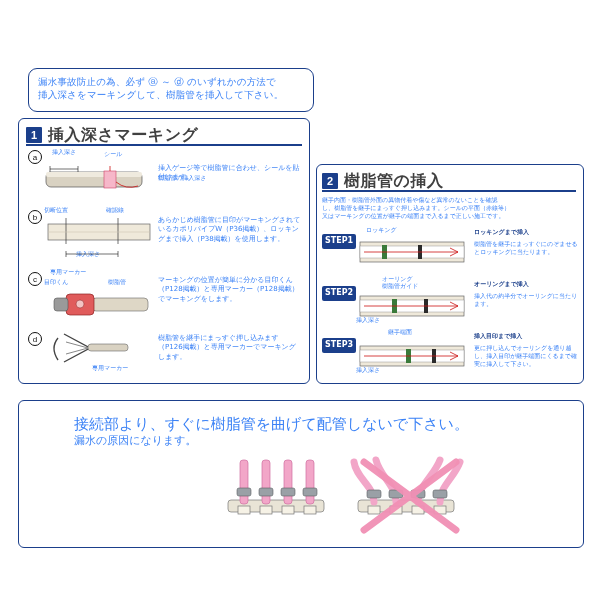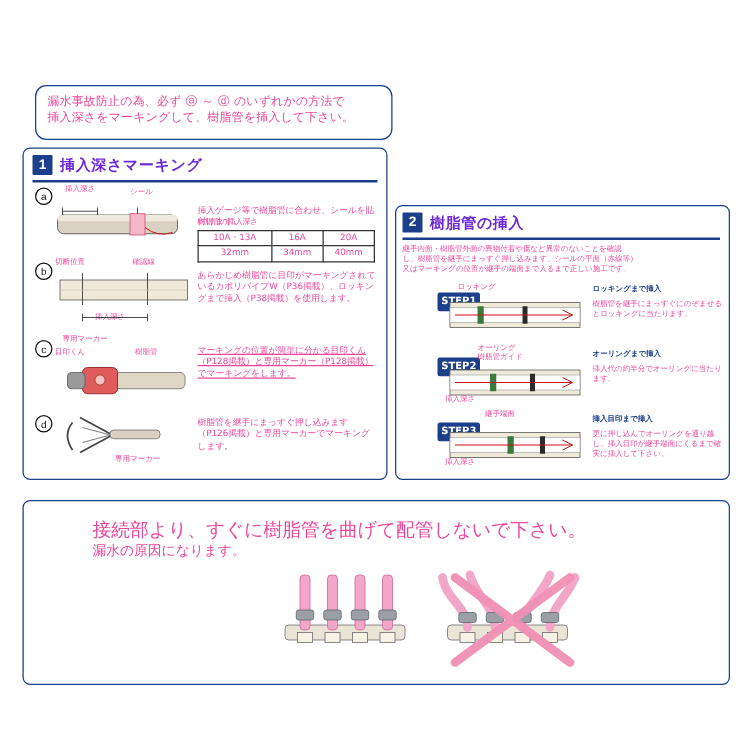--- a/index.html
+++ b/index.html
@@ -28,21 +28,21 @@
     border-radius: 9px;
     background: #ffffff;
   }
   .panel {
     border: 1.5px solid #1b3f8b;
     border-radius: 6px;
     background: #ffffff;
   }
   .jp {
     font-family: "DejaVu Sans", "Liberation Sans", sans-serif;
-    color: #ec4899;
+    color: #3b82f6;
     line-height: 1.35;
   }
   .tiny { font-size: 6px; }
   .xsml { font-size: 7px; }
 
   
   #top-note {
     left: 28px; top: 68px; width: 286px; height: 44px;
     padding: 7px 9px;
   }
@@ -58,23 +58,23 @@
   .sec-num {
     width: 16px; height: 16px;
     background: #1b3f8b;
     color: #ffffff;
     font-size: 11px;
     font-weight: bold;
     display: flex; align-items: center; justify-content: center;
     border-radius: 1px;
   }
   .sec-title {
-    font-size: 12px;
+    font-size: 16px;
     font-weight: bold;
-    color: #6d28d9;
+    color: #404040;
     letter-spacing: .5px;
   }
   .sec-underline {
     position: absolute;
     height: 1.5px;
     background: #1b3f8b;
   }
 
   
   #left-panel { left: 18px; top: 118px; width: 292px; height: 266px; }
@@ -104,21 +104,20 @@
   .tbl .hdr { background: #ffffff; }
 
   .step-label {
     background: #1b3f8b;
     color: #fff;
     font-size: 8px;
     font-weight: bold;
     padding: 2px 3px;
     border-radius: 2px;
     display: inline-block;
-    margin-left: 28px;
   }
   .blue-txt { color: #1b3f8b; }
 </style>
 </head>
 <body>
 
 <div id="page">
 
   <div class="box rounded-note jp" id="top-note">
     <div class="line">漏水事故防止の為、必ず ⓐ ～ ⓓ のいずれかの方法で</div>
@@ -147,34 +146,20 @@
       <line x1="66" y1="2" x2="66" y2="7" stroke="#cc1111" stroke-width="0.8"></line>
       <line x1="6" y1="5" x2="34" y2="5" stroke="#111" stroke-width="0.6"></line>
       <path d="M6 2 L6 8" stroke="#111" stroke-width="0.6"></path>
       <path d="M34 2 L34 8" stroke="#111" stroke-width="0.6"></path>
       <path d="M72 18 q10 8 22 4" stroke="#cc1111" fill="none" stroke-width="0.8"></path>
     </svg>
   </div>
 
   <div class="jp xsml" style="position:absolute; left:158px; top:150px; width:144px;margin-top:14px;">挿入ゲージ等で樹脂管に合わせ、シールを貼付けます。</div>
   <div class="jp tiny" style="position:absolute; left:158px; top:174px;">樹脂管の挿入深さ</div>
-  <table class="tbl" style="position:absolute; left:158px; top:184px; width:142px;">
-    <tbody>
-        <tr>
-      <td class="hdr jp">10A・13A</td>
-      <td class="hdr jp">16A</td>
-      <td class="hdr jp">20A</td>
-    </tr>
-    <tr>
-      <td class="jp">32mm</td>
-      <td class="jp">34mm</td>
-      <td class="jp">40mm</td>
-    </tr>
-  </tbody>
-    </table>
 
   <div class="box" style="left:28px; top:210px; width:12px; height:12px;">
     <div class="circ-label">b</div>
   </div>
   <div class="box" style="left:44px; top:206px; width:112px; height:58px;">
     <div class="jp tiny" style="position:absolute; left:0px; top:0px;">切断位置</div>
     <div class="jp tiny" style="position:absolute; left:62px; top:0px;">確認線</div>
     <svg width="112" height="30" style="position:absolute; left:0; top:12px;">
       <rect x="4" y="6" width="102" height="16" fill="#efe9da" stroke="#666" stroke-width="0.7"></rect>
       <line x1="22" y1="0" x2="22" y2="26" stroke="#333" stroke-width="0.7"></line>
@@ -196,21 +181,21 @@
     <div class="jp tiny" style="position:absolute; left:6px; top:0px;">専用マーカー</div>
     <div class="jp tiny" style="position:absolute; left:0px; top:10px;">目印くん</div>
     <div class="jp tiny" style="position:absolute; left:64px; top:10px;">樹脂管</div>
     <svg width="112" height="32" style="position:absolute; left:0; top:22px;">
       <rect x="48" y="8" width="56" height="13" rx="4" fill="#ded7c6" stroke="#666" stroke-width="0.6"></rect>
       <rect x="22" y="4" width="28" height="21" rx="4" fill="#e05b5b" stroke="#8c2222" stroke-width="0.7"></rect>
       <rect x="10" y="8" width="14" height="13" rx="3" fill="#9a9a9a" stroke="#555" stroke-width="0.6"></rect>
       <circle cx="36" cy="14" r="4" fill="#f3c3c3" stroke="#8c2222" stroke-width="0.5"></circle>
     </svg>
   </div>
-  <div class="jp xsml" style="position:absolute; left:158px; top:276px; width:144px;text-decoration:underline;">マーキングの位置が簡単に分かる目印くん（P128掲載）と専用マーカー（P128掲載）でマーキングをします。</div>
+  <div class="jp xsml" style="position:absolute; left:158px; top:276px; width:144px;">マーキングの位置が簡単に分かる目印くん（P128掲載）と専用マーカー（P128掲載）でマーキングをします。</div>
 
   <div class="box" style="left:28px; top:332px; width:12px; height:12px;">
     <div class="circ-label">d</div>
   </div>
   <div class="box" style="left:44px; top:328px; width:112px; height:50px;">
     <svg width="112" height="42" style="position:absolute; left:0; top:0;">
       <path d="M20 6 L46 20 L20 34" fill="none" stroke="#444" stroke-width="1.4"></path>
       <path d="M22 14 L44 20 L22 26" fill="none" stroke="#888" stroke-width="1"></path>
       <rect x="44" y="16" width="40" height="7" rx="3" fill="#d9d2c2" stroke="#666" stroke-width="0.6"></rect>
       <path d="M14 10 q-8 10 0 22" fill="none" stroke="#444" stroke-width="1.4"></path>

